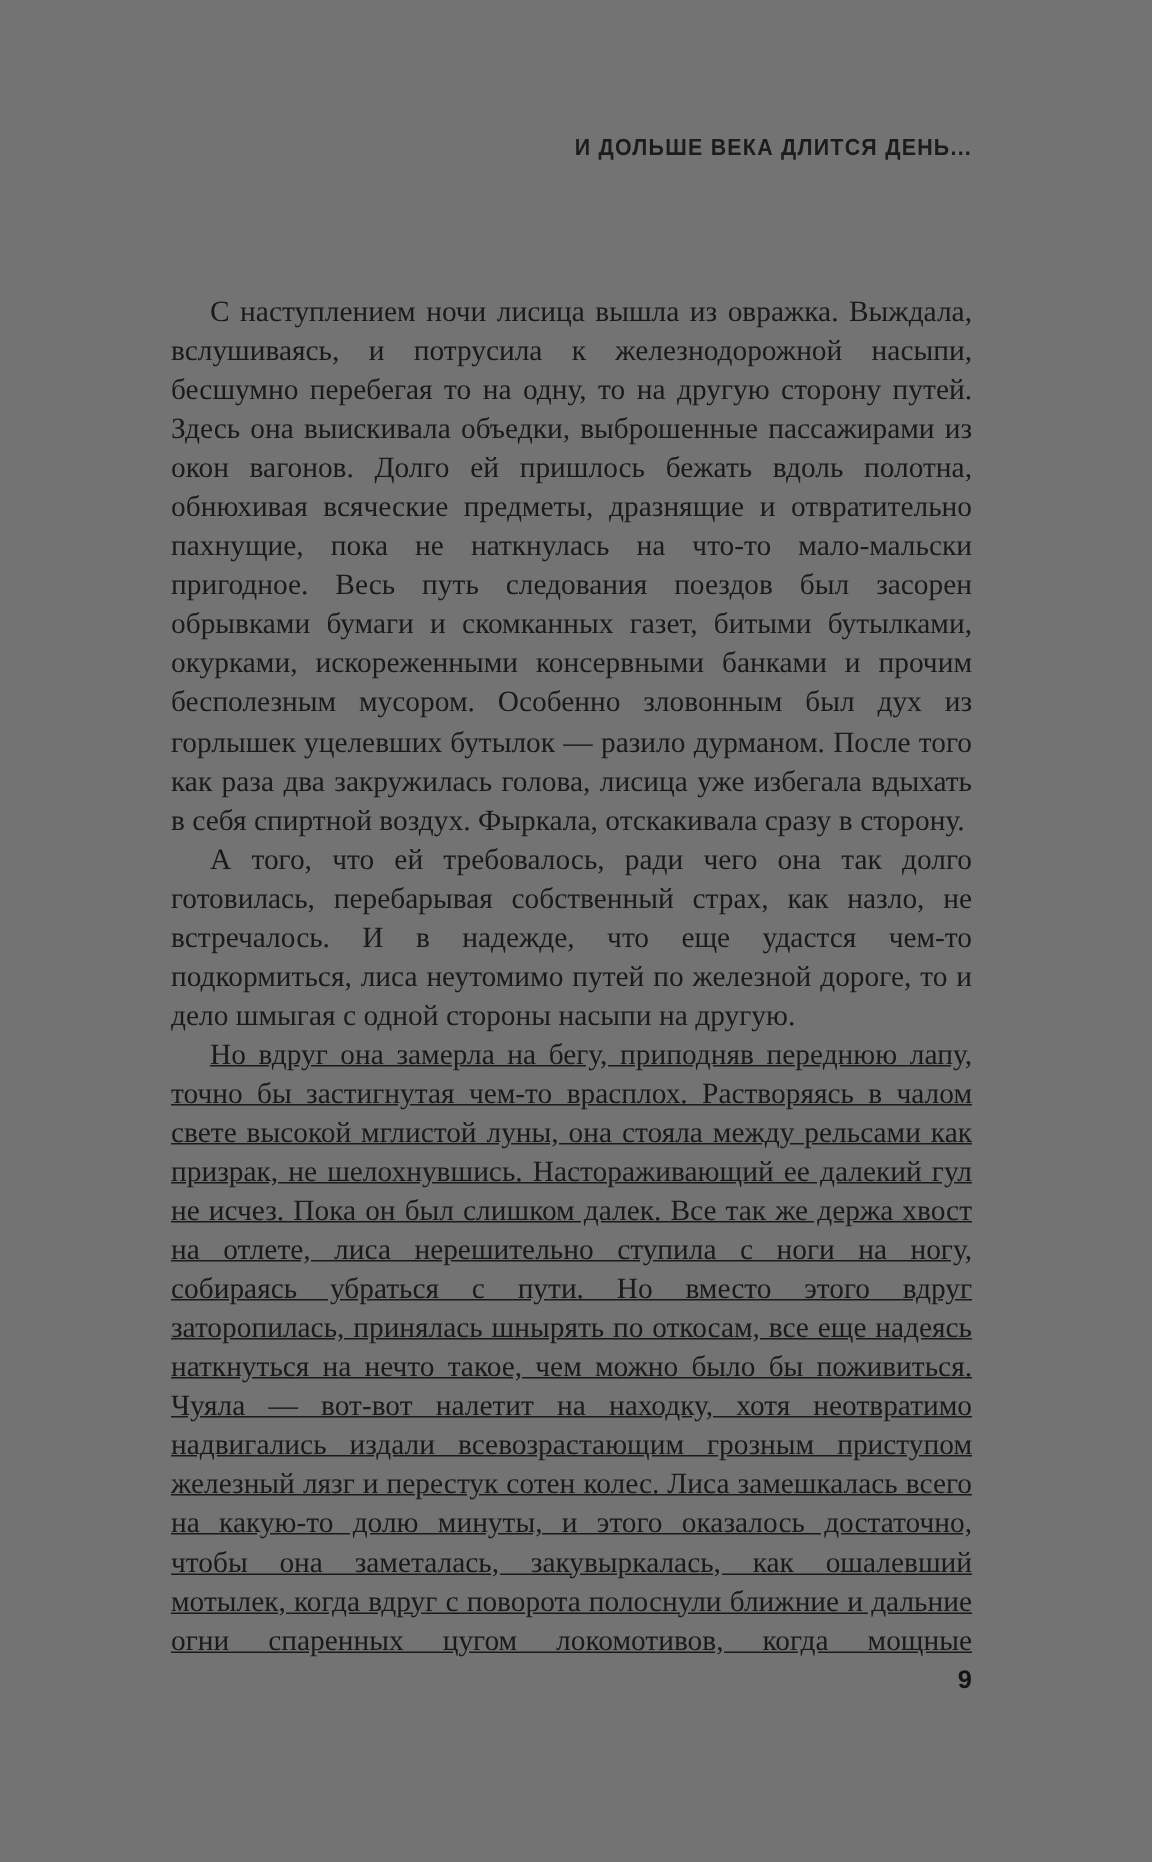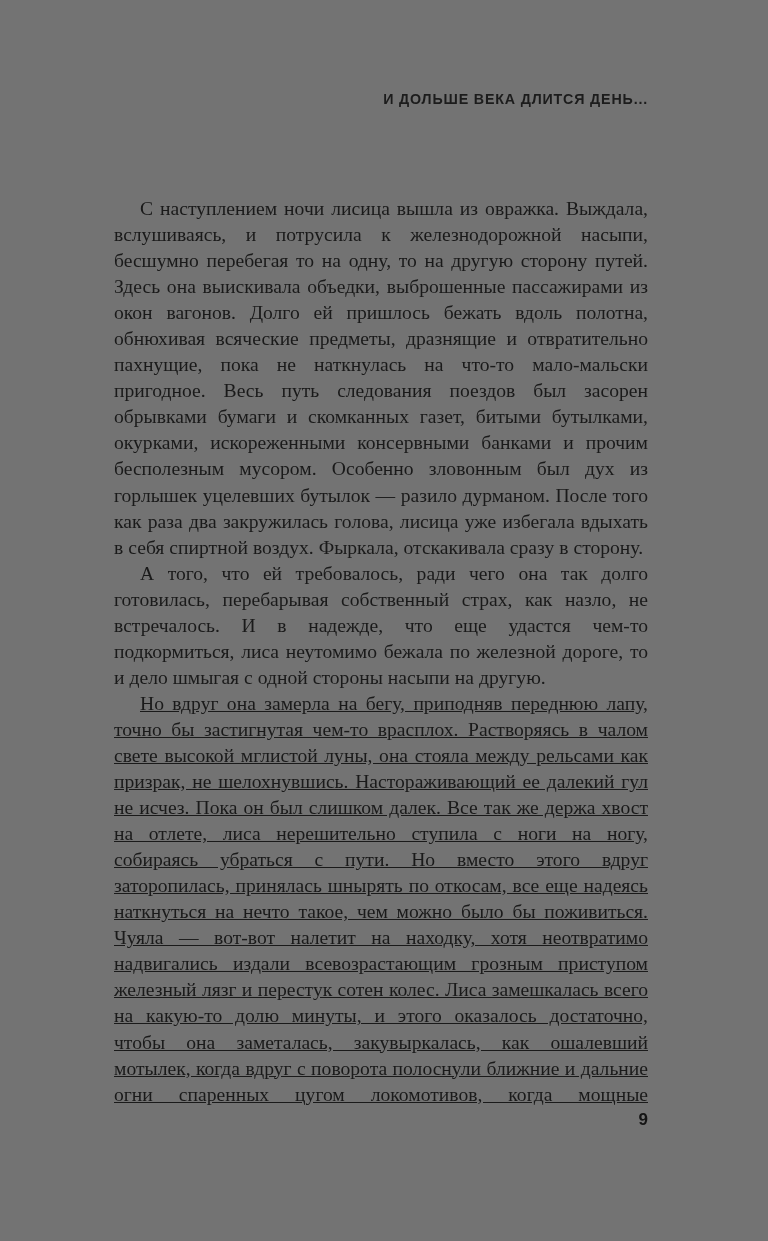--- a/index.html
+++ b/index.html
@@ -88,19 +88,19 @@
 </style>
 </head>
 <body>
 
 <div class="page">
 
   <div class="running-head">И ДОЛЬШЕ ВЕКА ДЛИТСЯ ДЕНЬ...</div>
 
   <div class="textblock">
     <p class="para">С наступлением ночи лисица вышла из овражка. Выждала, вслушиваясь, и потрусила к железнодорожной насыпи, бесшумно перебегая то на одну, то на другую сторону путей. Здесь она выискивала объедки, выброшенные пассажирами из окон вагонов. Долго ей пришлось бежать вдоль полотна, обнюхивая всяческие предметы, дразнящие и отвратительно пахнущие, пока не наткнулась на что-то мало-мальски пригодное. Весь путь следования поездов был засорен обрывками бумаги и скомканных газет, битыми бутылками, окурками, искореженными консервными банками и прочим бесполезным мусором. Особенно зловонным был дух из горлышек уцелевших бутылок — разило дурманом. После того как раза два закружилась голова, лисица уже избегала вдыхать в себя спиртной воздух. Фыркала, отскакивала сразу в сторону.</p>
-    <p class="para">А того, что ей требовалось, ради чего она так долго готовилась, перебарывая собственный страх, как назло, не встречалось. И в надежде, что еще удастся чем-то подкормиться, лиса неутомимо бежала по железной дороге, то и дело шмыгая с одной стороны насыпи на другую.</p>
+    <p class="para">А того, что ей требовалось, ради чего она так долго готовилась, перебарывая собственный страх, как назло, не встречалось. И в надежде, что еще удастся чем-то подкормиться, лиса неутомимо путей по железной дороге, то и дело шмыгая с одной стороны насыпи на другую.</p>
     <p class="para">Но вдруг она замерла на бегу, приподняв переднюю лапу, точно бы застигнутая чем-то врасплох. Растворяясь в чалом свете высокой мглистой луны, она стояла между рельсами как призрак, не шелохнувшись. Настораживающий ее далекий гул не исчез. Пока он был слишком далек. Все так же держа хвост на отлете, лиса нерешительно ступила с ноги на ногу, собираясь убраться с пути. Но вместо этого вдруг заторопилась, принялась шнырять по откосам, все еще надеясь наткнуться на нечто такое, чем можно было бы поживиться. Чуяла — вот-вот налетит на находку, хотя неотвратимо надвигались издали всевозрастающим грозным приступом железный лязг и перестук сотен колес. Лиса замешкалась всего на какую-то долю минуты, и этого оказалось достаточно, чтобы она заметалась, закувыркалась, как ошалевший мотылек, когда вдруг с поворота полоснули ближние и дальние огни спаренных цугом локомотивов, когда мощные</p>
   </div>
 
   <div class="folio">9</div>
 
 </div>
 
 </body></html>

